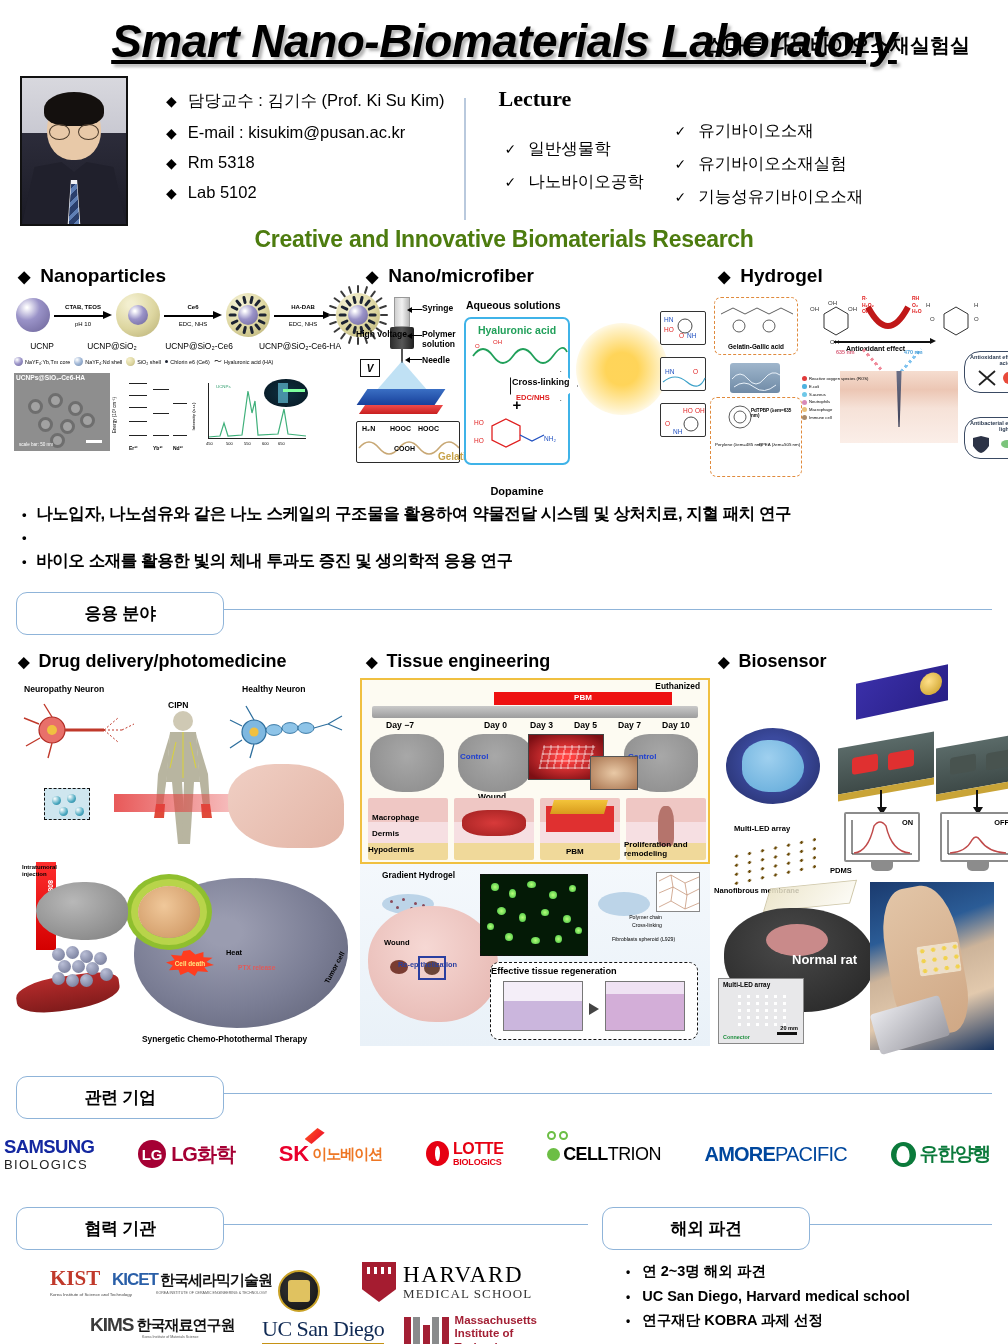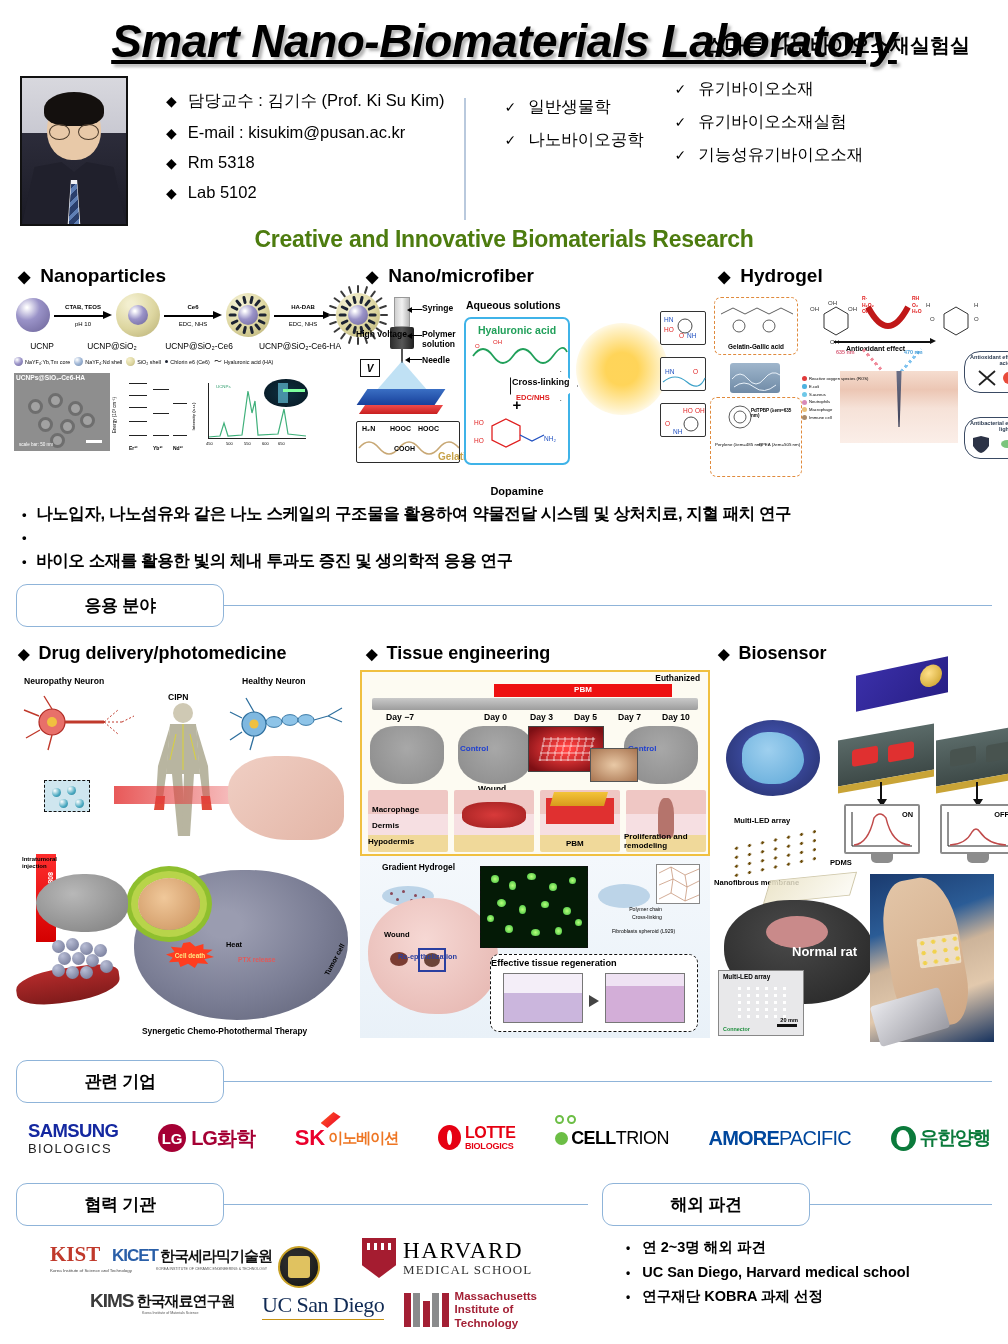--- a/index.html
+++ b/index.html
@@ -389,20 +389,21 @@
     border: 1.6px solid #8fb4d9;
     border-radius: 11px;
     background: #fff;
     padding: 9px 30px;
     font-size: 17px;
     font-weight: bold;
     text-align: center;
     flex: 0 0 auto;
     min-width: 208px;
     letter-spacing: -0.3px;
+    margin-top: 8px;
   }
   .sec-rule { height: 1.6px; background: #8fb4d9; flex: 1 1 auto; }
 
   
   .app-heads { display: flex; padding: 0 18px; margin-top: 16px; }
   .app-head { font-size: 18px; font-weight: bold; display: flex; align-items: center; white-space: nowrap; }
   .app-head .dia { font-size: 15px; margin-right: 9px; }
   .ah1 { width: 348px; }
   .ah2 { width: 352px; }
   .ah3 { flex: 1; }
@@ -673,21 +674,21 @@
   }
   .wearable .phone {
     position: absolute; left: 4px; bottom: 4px; width: 72px; height: 42px;
     background: linear-gradient(150deg,#e8e8ec,#9a9aa2);
     border-radius: 4px; transform: rotate(-16deg);
   }
 
   
   .logos {
     display: flex; align-items: center; justify-content: space-between;
-    padding: 8px 18px 0 28px; height: 62px;
+    padding: 8px 18px 0 4px; height: 62px;
   }
   .logo { display: flex; align-items: center; flex: 0 0 auto; }
 
   .samsung { flex-direction: column; align-items: flex-start; }
   .samsung .l1 { font-size: 18.5px; font-weight: bold; color: #1428a0; letter-spacing: -0.6px; }
   .samsung .l2 { font-size: 13px; color: #222; letter-spacing: 1.4px; margin-top: -1px; }
 
   .lgchem .circle {
     width: 28px; height: 28px; border-radius: 50%; background: #a50034;
     color: #fff; font-size: 15px; font-weight: bold;
@@ -826,20 +827,21 @@
     <div class="contact-line">
       <span class="dia">◆</span>
       <span>Lab 5102</span>
     </div>
   </div>
 
   <div class="vdiv"></div>
 
   <div class="right-head">
     <div class="lab-kr">스마트 나노바이오소재실험실</div>
+    <div class="lecture-title">Lecture</div>
     <div class="lecture-cols">
       <div class="lec-col left">
         <div class="lec-item">
           <span class="chk">✓</span>
           <span>일반생물학</span>
         </div>
         <div class="lec-item">
           <span class="chk">✓</span>
           <span>나노바이오공학</span>
         </div>

